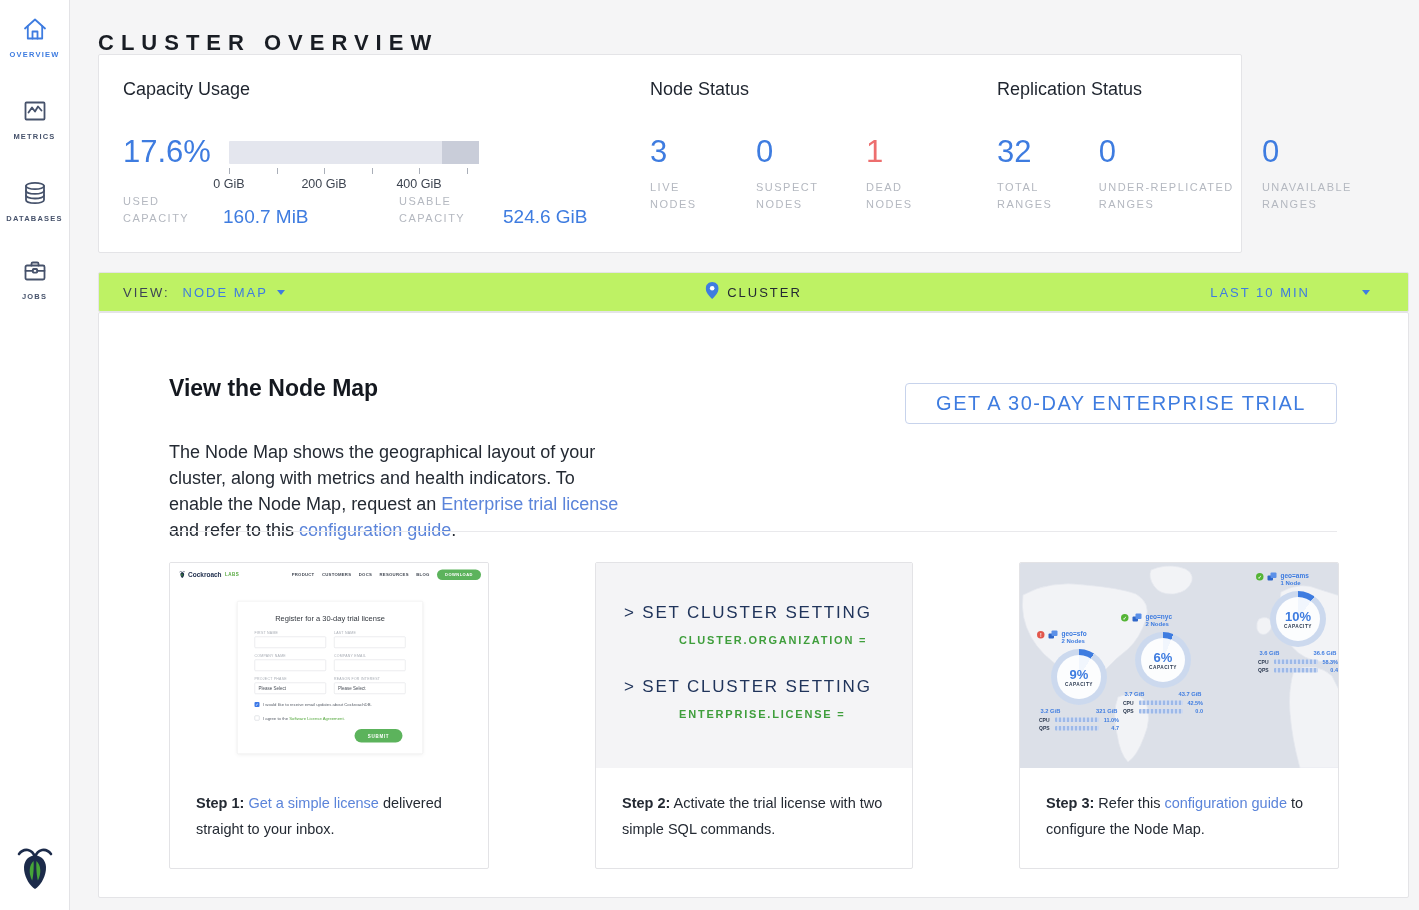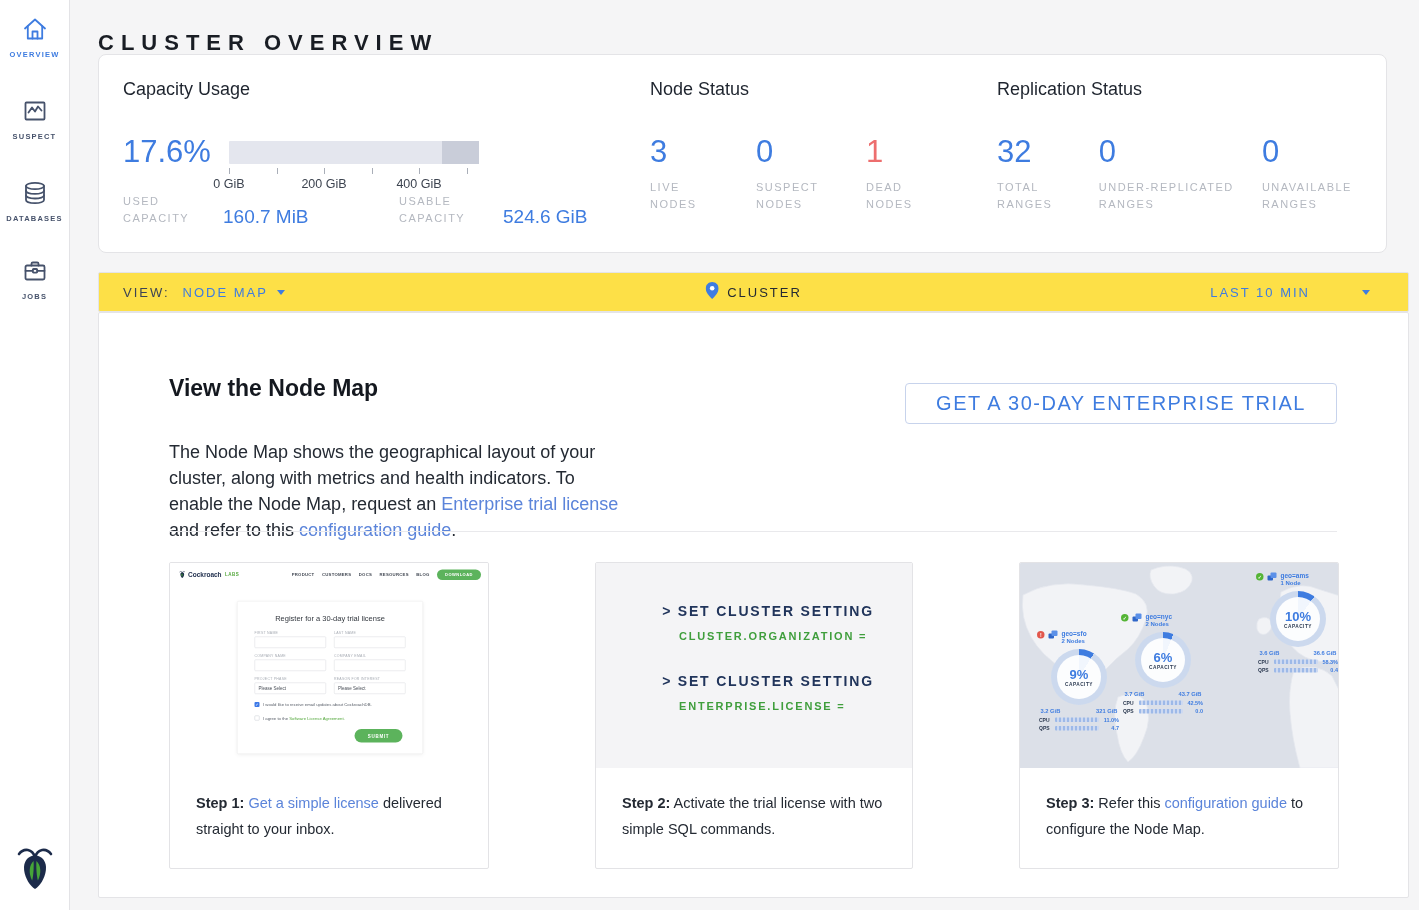--- a/index.html
+++ b/index.html
@@ -18,22 +18,22 @@
   .nav-label { font-size:7.5px; font-weight:bold; letter-spacing:1.2px; color:#46526b; }
   .nav-item.active .nav-label { color:#3e7ce0; }
   .nav-overview { top:15px; } .nav-metrics { top:97px; } .nav-databases { top:179px; } .nav-jobs { top:257px; }
   .side-logo { position:absolute; left:16px; bottom:16px; cursor:pointer; }
 
   
   .page-title { position:absolute; left:98px; top:13px; font-size:22px; line-height:30px;
                 font-weight:700; letter-spacing:7px; color:#191d24; }
 
   
-  .summary-panel { position:absolute; left:98px; top:54px; width:1289px; height:199px;
-                   background:#fff; border:1px solid #e4e4e7; border-radius:8px;
+  .summary-panel { position:absolute; left:98px; top:54px; width:1144px; height:199px;
+                   background:#fff; border:1px solid #e4e4e7; border-radius:2px;
                    display:flex; padding:24px 24px 0 24px; }
   .panel-h { font-size:18px; font-weight:500; color:#1e242e; margin:0; }
   .col { position:relative; }
   .col-capacity { width:527px; }
   .col-nodes    { width:347px; }
   .col-repl     { flex:1; }
 
   .cap-pct { position:absolute; left:0; top:56px; font-size:31px; line-height:34px; color:#3e7ce0; }
   .gauge { position:absolute; left:106px; top:62px; width:260px; }
   .gauge-bar { width:250px; height:23px; background:#e4e6ee; border-radius:1px; position:relative; }
@@ -52,21 +52,21 @@
   .stats-row { position:absolute; left:0; top:56px; display:flex; }
   .stat { padding-right:8px; }
   .stat-value { font-size:31px; line-height:34px; color:#3e7ce0; }
   .stat-value.red { color:#ed6e6e; }
   .stat .stat-label { margin-top:10px; }
   .w-narrow { max-width:80px; } .w-mid { max-width:130px; } .w-wide { max-width:170px; }
   .nw1 { width:106px; } .nw2 { width:110px; }
   .rw1 { width:112px; } .rw2 { width:180px; }
 
   
-  .view-bar { position:absolute; left:98px; top:272px; width:1311px; height:40px; background:#fde047;
+  .view-bar { position:absolute; left:98px; top:272px; width:1311px; height:40px; background:#bef264;
               border:1px solid #e4e4e7; border-radius:2px; display:flex; align-items:center;
               padding:0 38px 0 24px; }
   .vb-left { display:flex; align-items:center; cursor:default; }
   .vb-label { font-size:13px; letter-spacing:2px; color:#3c4454; }
   .vb-dropdown { display:flex; align-items:center; margin-left:13px; cursor:pointer; }
   .vb-value { font-size:13px; letter-spacing:2px; color:#3e7ce0; }
   .caret { width:0; height:0; border-left:4.5px solid transparent; border-right:4.5px solid transparent;
            border-top:5.5px solid #3e7ce0; margin-left:9px; }
   .vb-center { position:absolute; left:50%; transform:translateX(-50%); display:flex;
                align-items:center; gap:9px; }
@@ -87,21 +87,21 @@
   .cards { position:absolute; left:70px; top:249px; width:1170px; display:flex; justify-content:space-between; }
   .card { width:320px; height:307px; background:#fff; border:1px solid #e3e3e6; border-radius:2px; overflow:hidden; }
   .card-2 { width:318px; }
   .card-img { height:205px; position:relative; overflow:hidden; }
   .card-caption { padding:22px 26px 0 26px; font-size:14.5px; line-height:26px; color:#242a33; }
   .cap-bold { font-weight:700; }
 
   
   .sql-img { background:#f4f4f6; }
   .code-block { padding:40px 0 0 28px; }
-  .code-cmd { font-size:14px; font-weight:bold; letter-spacing:1.8px; color:#20345b;text-align:center; }
+  .code-cmd { font-size:17px; font-weight:normal; letter-spacing:1.8px; color:#20345b; }
   .code-arg { font-size:11px; font-weight:bold; letter-spacing:1.8px; color:#3f9e3c; margin:11px 0 0 55px; }
   .code-gap { height:31px; }
 
   
   .mini-site { position:absolute; left:0; top:0; width:640px; height:410px; background:#fff;
                transform:scale(0.5); transform-origin:0 0; }
   .ms-header { height:46px; display:flex; align-items:center; justify-content:space-between; padding:0 18px; }
   .ms-brand { display:flex; align-items:center; gap:5px; }
   .ms-brand-name { font-size:13px; font-weight:bold; color:#1c2b4a; }
   .ms-brand-suffix { font-size:9px; font-weight:bold; color:#54a83c; letter-spacing:1px; margin-left:2px; }
@@ -169,21 +169,21 @@
     </span>
     <span class="nav-label">OVERVIEW</span>
   </a>
   <a class="nav-item nav-metrics">
     <span>
       <svg width="28" height="28" viewBox="0 0 28 28" fill="none" stroke="#46526b" stroke-width="1.8" stroke-linejoin="round" stroke-linecap="round">
         <rect x="4.5" y="5.5" width="19" height="17" rx="1"></rect>
           <polyline points="7.5,15.5 11,10.5 14,14.5 17,9.5 20.5,13.5"></polyline>
       </svg>
     </span>
-    <span class="nav-label">SUSPECT</span>
+    <span class="nav-label">METRICS</span>
   </a>
   <a class="nav-item nav-databases">
     <span>
       <svg width="28" height="28" viewBox="0 0 28 28" fill="none" stroke="#46526b" stroke-width="1.8" stroke-linecap="round">
         <ellipse cx="14" cy="7" rx="9" ry="3.2"></ellipse>
         <path d="M5 7 V21 C5 22.8 9 24.2 14 24.2 C19 24.2 23 22.8 23 21 V7"></path>
         <path d="M5 11.7 C5 13.5 9 14.9 14 14.9 C19 14.9 23 13.5 23 11.7"></path>
         <path d="M5 16.3 C5 18.1 9 19.5 14 19.5 C19 19.5 23 18.1 23 16.3"></path>
       </svg>
     </span>

